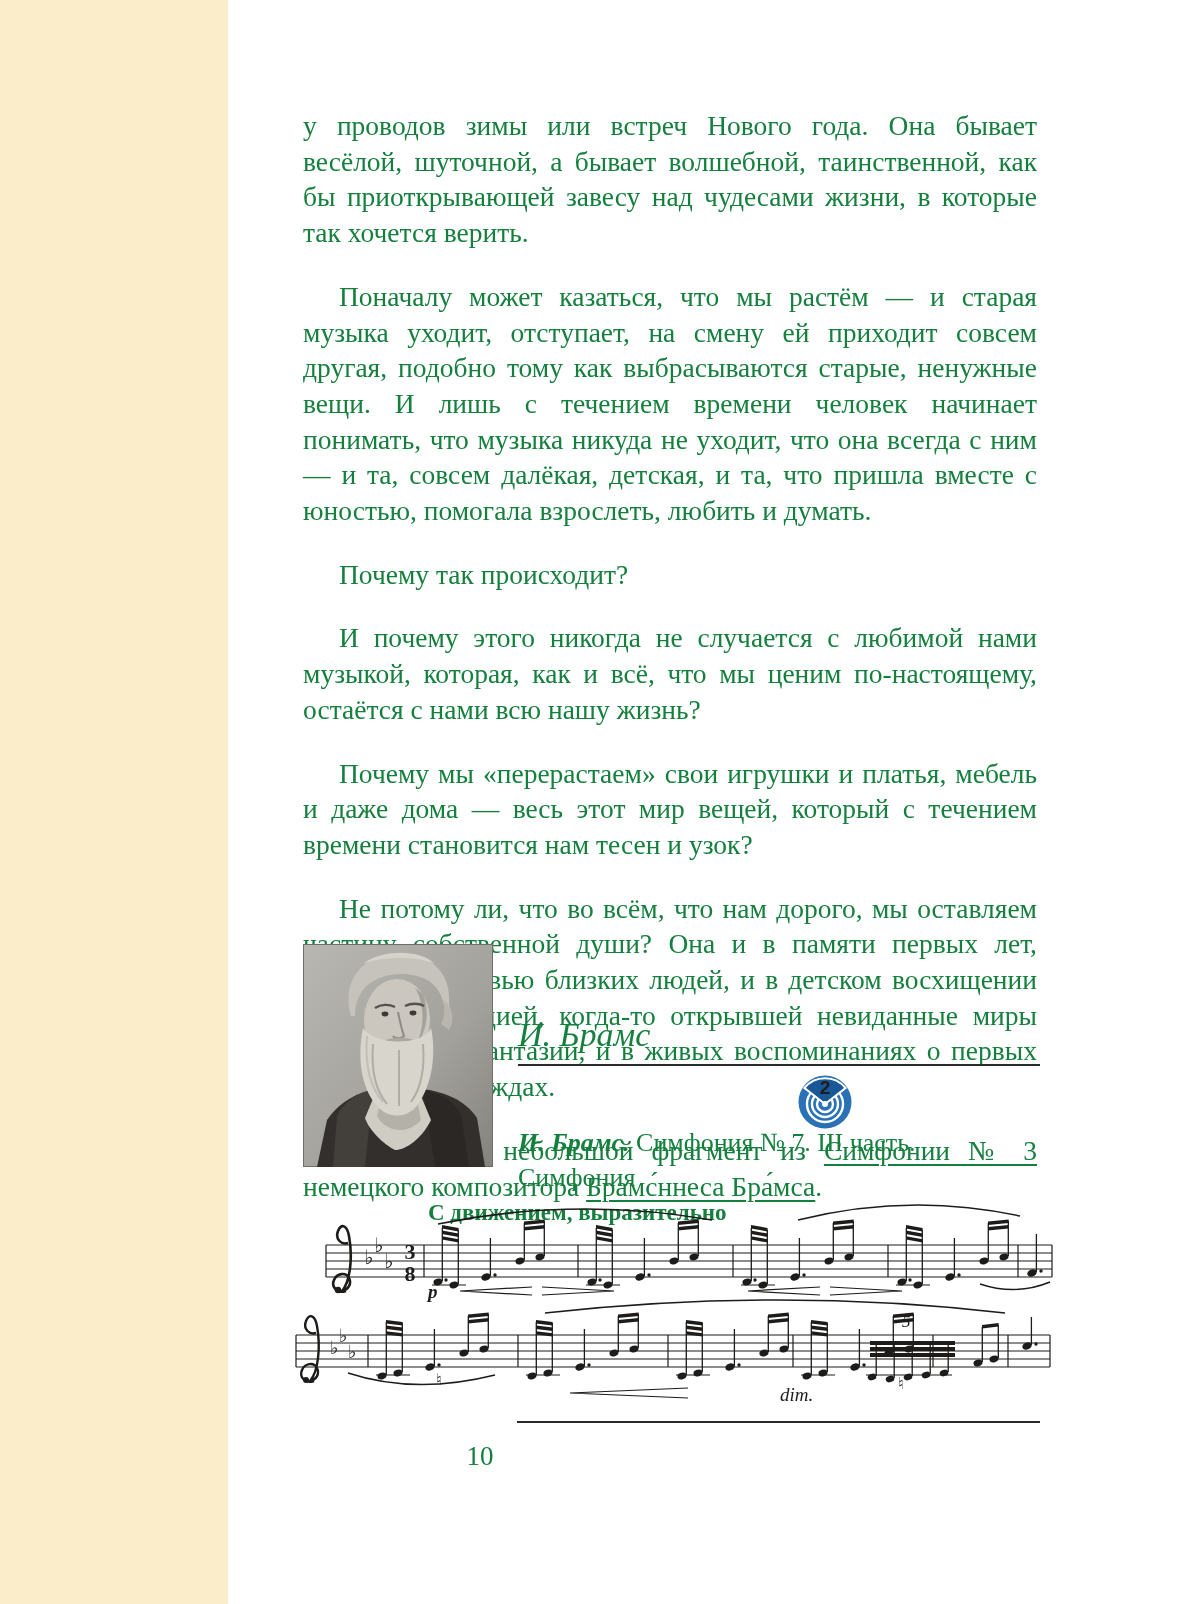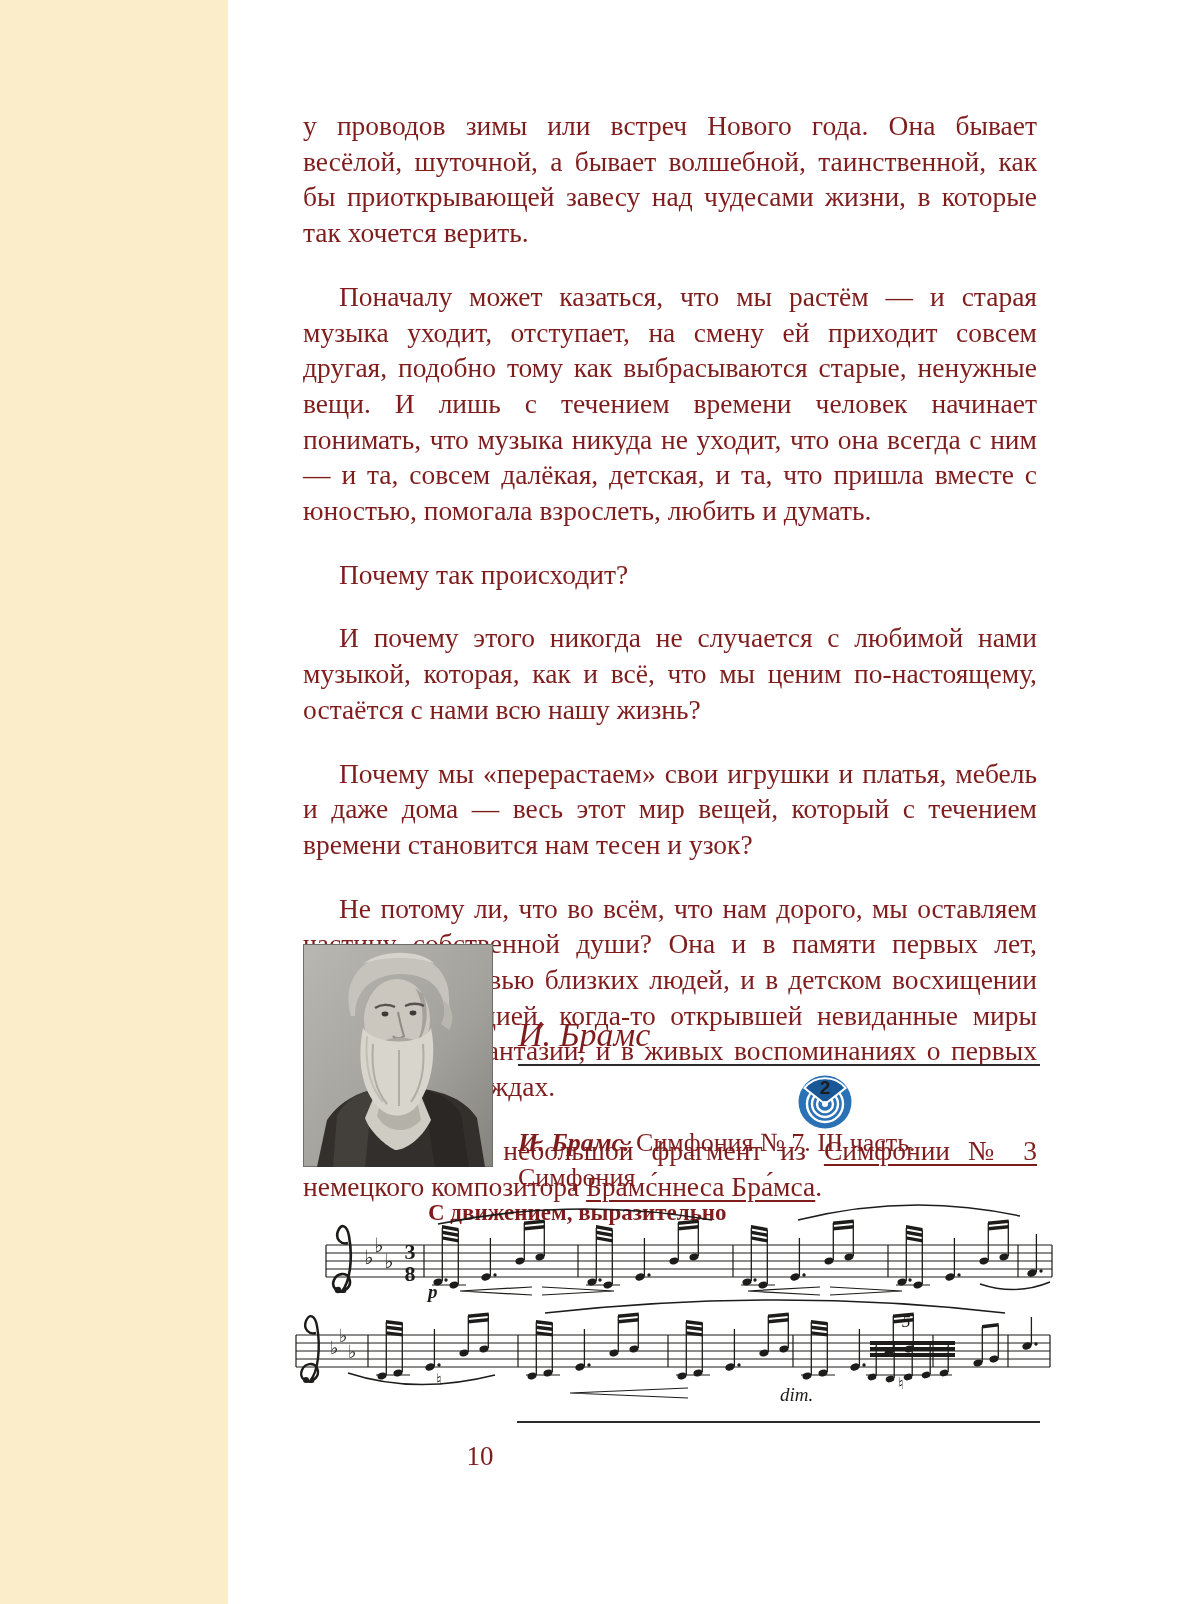--- a/index.html
+++ b/index.html
@@ -1,17 +1,17 @@
 <!DOCTYPE html>
 <html lang="ru"><head>
 <meta charset="utf-8">
 <style>
   html,body{margin:0;padding:0;}
   .page{position:relative;width:1200px;height:1604px;background:#ffffff;overflow:hidden;
-        font-family:"Liberation Serif",serif;color:#7f1d1d;}
+        font-family:"Liberation Serif",serif;color:#15803d;}
   .band{position:absolute;left:0;top:0;width:228px;height:1604px;background:#fcedca;}
   .text-col{position:absolute;left:303px;top:108px;width:734px;font-size:27.5px;line-height:35.7px;
         text-align:justify;}
   .text-col p{margin:0;}
   .text-col p.ind{text-indent:36px;margin-top:28px;}
   .uline{text-decoration:underline;text-underline-offset:4px;text-decoration-thickness:1.5px;}
   .photo{position:absolute;left:303px;top:944px;width:190px;height:223px;}
   .caption{position:absolute;left:518px;top:1016px;font-style:italic;font-size:34px;}
   .rule{position:absolute;background:#2b2a28;height:2px;}
   .rule.cap{left:518px;top:1064px;width:522px;}

